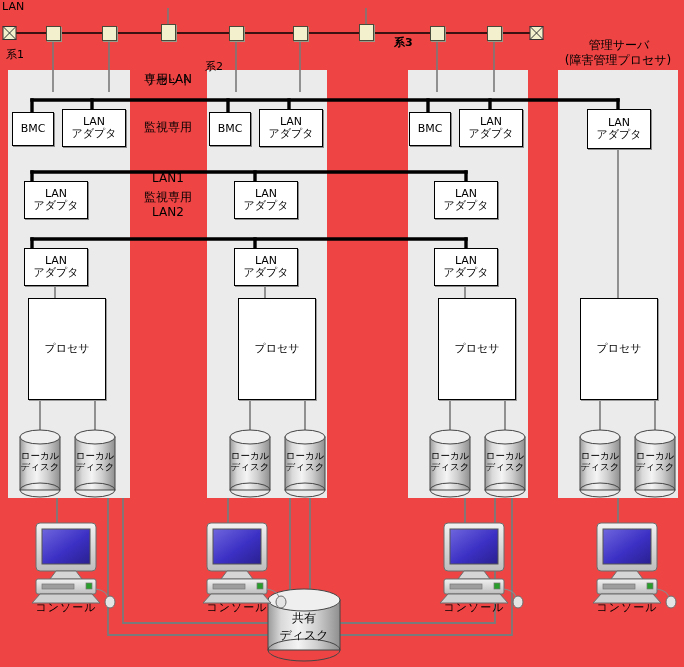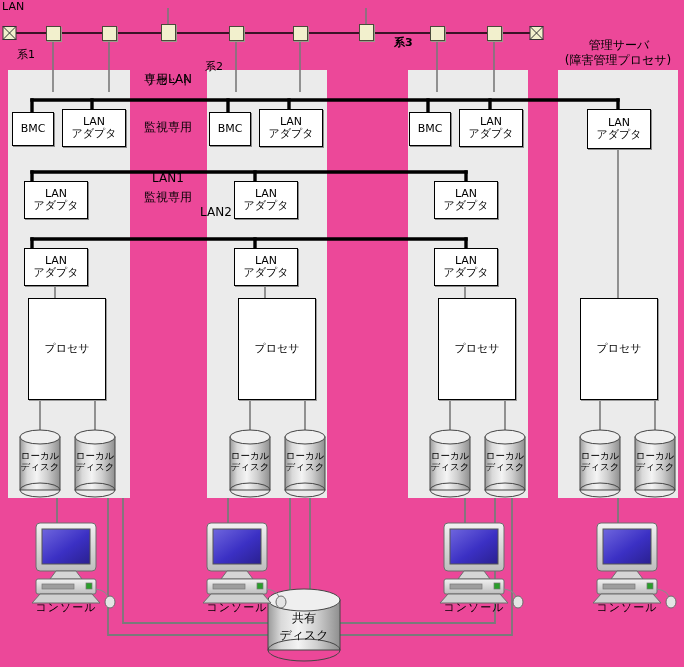--- a/index.html
+++ b/index.html
@@ -1,17 +1,17 @@
 <!DOCTYPE html>
 <html><head>
 <meta charset="utf-8">
 <style>
   html,body{margin:0;padding:0;background:#fff;}
   body{font-family:"DejaVu Sans","Liberation Sans",sans-serif;}
-  #stage{position:relative;width:684px;height:667px;overflow:hidden;background:#ec4899;}
+  #stage{position:relative;width:684px;height:667px;overflow:hidden;background:#ef4444;}
   #svglayer{position:absolute;left:0;top:0;width:684px;height:667px;}
   .lbl{position:absolute;font-size:11px;color:#000;line-height:13px;white-space:nowrap;}
   .lbl-c{position:absolute;font-size:12px;color:#000;line-height:14px;text-align:center;white-space:nowrap;}
   .box{position:absolute;background:#fff;border:1px solid #000;box-shadow:1px 1px 0 #8a8a8a;
        display:flex;align-items:center;justify-content:center;text-align:center;
        font-size:11px;line-height:12px;color:#000;}
   .box.tall{box-shadow:1px 1px 0 #9a9a9a;}
   .lan-tap{position:absolute;width:13px;height:13px;background:#f2f0cd;border:1px solid #4a4a3a;
            box-shadow:1px 1px 0 #9a9a8a;}
   .disk-label{position:absolute;width:100%;text-align:center;font-size:9.5px;line-height:11px;color:#000;}
@@ -246,35 +246,35 @@
   <div class="lan-tap" style="left:102px; top:26px;"></div>
   <div class="lan-tap" style="left:161px; top:24px; height:15px;"></div>
   <div class="lan-tap" style="left:229px; top:26px;"></div>
   <div class="lan-tap" style="left:293px; top:26px;"></div>
   <div class="lan-tap" style="left:359px; top:24px; height:15px;"></div>
   <div class="lan-tap" style="left:430px; top:26px;"></div>
   <div class="lan-tap" style="left:487px; top:26px;"></div>
 
   <div class="lbl" style="left:2px; top:0px;">LAN</div>
 
-  <div class="lbl" style="left:17px;   top:48px;">系1</div>
+  <div class="lbl" style="left:6px;   top:48px;">系1</div>
   <div class="lbl" style="left:205px; top:48px;margin-top:12px;">系2</div>
   <div class="lbl" style="left:394px; top:36px;font-weight:bold;">系3</div>
 
   <div class="lbl-c" style="left:558px; top:38px; width:122px;">管理サーバ</div>
   <div class="lbl-c" style="left:548px; top:53px; width:140px;">(障害管理プロセサ)</div>
 
   <div class="lbl-c" style="left:131px; top:57px; width:74px;margin-top:16px;">リセット</div>
   <div class="lbl-c" style="left:131px; top:72px; width:74px;">専用LAN</div>
 
   <div class="lbl-c" style="left:131px; top:120px; width:74px;">監視専用</div>
   <div class="lbl-c" style="left:131px; top:135px; width:74px;margin-top:36px;">LAN1</div>
 
   <div class="lbl-c" style="left:131px; top:190px; width:74px;">監視専用</div>
-  <div class="lbl-c" style="left:131px; top:205px; width:74px;padding-left:48px;">LAN2</div>
+  <div class="lbl-c" style="left:131px; top:205px; width:74px;">LAN2</div>
 
   <div class="box" style="left:12px; top:112px; width:40px; height:32px;">BMC</div>
   <div class="box" style="left:62px; top:109px; width:62px; height:36px;">LAN<br>アダプタ</div>
   <div class="box" style="left:24px; top:181px; width:62px; height:36px;">LAN<br>アダプタ</div>
   <div class="box" style="left:24px; top:248px; width:62px; height:36px;">LAN<br>アダプタ</div>
   <div class="box tall" style="left:28px; top:298px; width:76px; height:100px;">プロセサ</div>
 
   <div class="box" style="left:209px; top:112px; width:40px; height:32px;">BMC</div>
   <div class="box" style="left:259px; top:109px; width:62px; height:36px;">LAN<br>アダプタ</div>
   <div class="box" style="left:234px; top:181px; width:62px; height:36px;">LAN<br>アダプタ</div>

